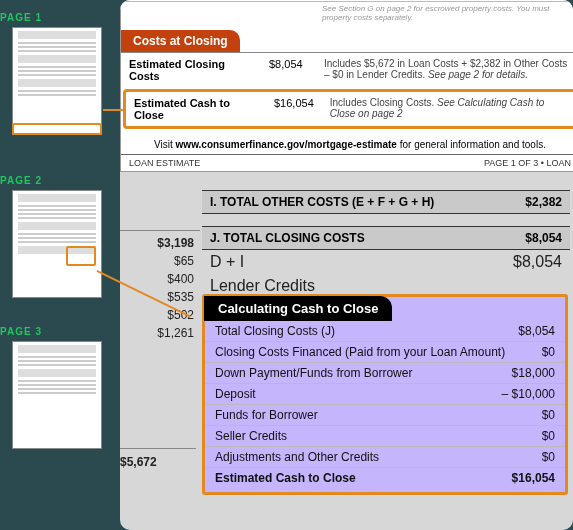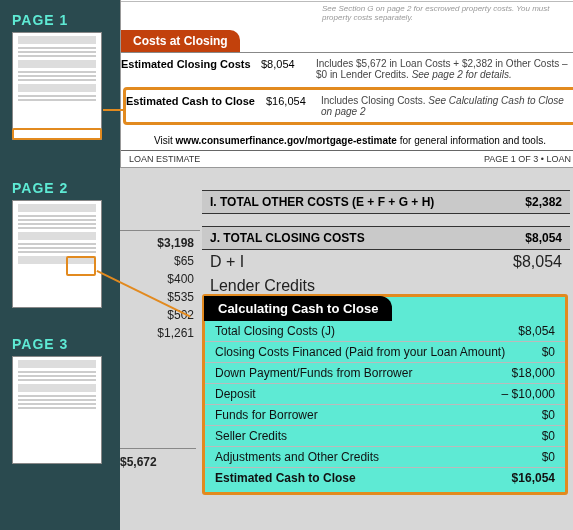--- a/index.html
+++ b/index.html
@@ -11,25 +11,24 @@
     overflow: hidden;
     position: relative;
   }
   .sidebar {
     position: absolute;
     left: 0; top: 0;
     width: 120px;
     height: 530px;
   }
   .page-label {
-    color: #5eead4;
-    font-size: 14px;
+    color: #22c55e;
+    font-size: 10px;
     font-weight: bold;
     letter-spacing: 1px;
-    margin-left: 12px;
     margin-bottom: 4px;
   }
   .thumb-wrap { position: relative; }
   .thumb {
     background: #fff;
     border: 1px solid #888;
     margin-left: 12px;
     width: 90px;
     position: relative;
     overflow: hidden;
@@ -59,20 +58,21 @@
     width: 30px;
     height: 20px;
   }
   .main {
     position: absolute;
     left: 120px; top: 0;
     width: 453px;
     height: 530px;
     background: #d7d7d7;
     overflow: hidden;
+    border-radius: 10px;
   }
   
   .p1 {
     position: absolute;
     left: 0; top: -10px;
     width: 460px;
     background: #fff;
     border: 1px solid #999;
     padding-top: 10px;
   }
@@ -81,21 +81,21 @@
     background: #c2410c;
     color: #fff;
     display: inline-block;
     font-weight: bold;
     font-size: 12px;
     padding: 4px 12px;
     border-top-right-radius: 10px;
   }
   .cost-row td {
     font-size: 11px;
-    padding: 5px 0;
+    padding: 5px 8px;
     border-top: 1px solid #888;
     vertical-align: top;
   }
   .cost-row td:first-child { font-weight: bold; width: 140px;}
   .cost-row td:nth-child(2) { width: 55px; }
   .cost-row td:nth-child(3) { font-size: 10px; color:#444; }
   .hl-row {
     border: 3px solid #e28a1f;
     border-radius: 4px;
   }
@@ -154,21 +154,21 @@
     display: flex;
     justify-content: space-between;
     color:#222;
   }
   
   .calcbox {
     position: absolute;
     left: 82px;
     top: 294px;
     width: 366px;
-    background: #5eead4;
+    background: #c4b5fd;
     border: 3px solid #e28a1f;
     border-radius: 3px;
     padding-bottom: 4px;
   }
   .calc-tab {
     background: #000;
     color: #fff;
     font-weight: bold;
     font-size: 13px;
     display: inline-block;

